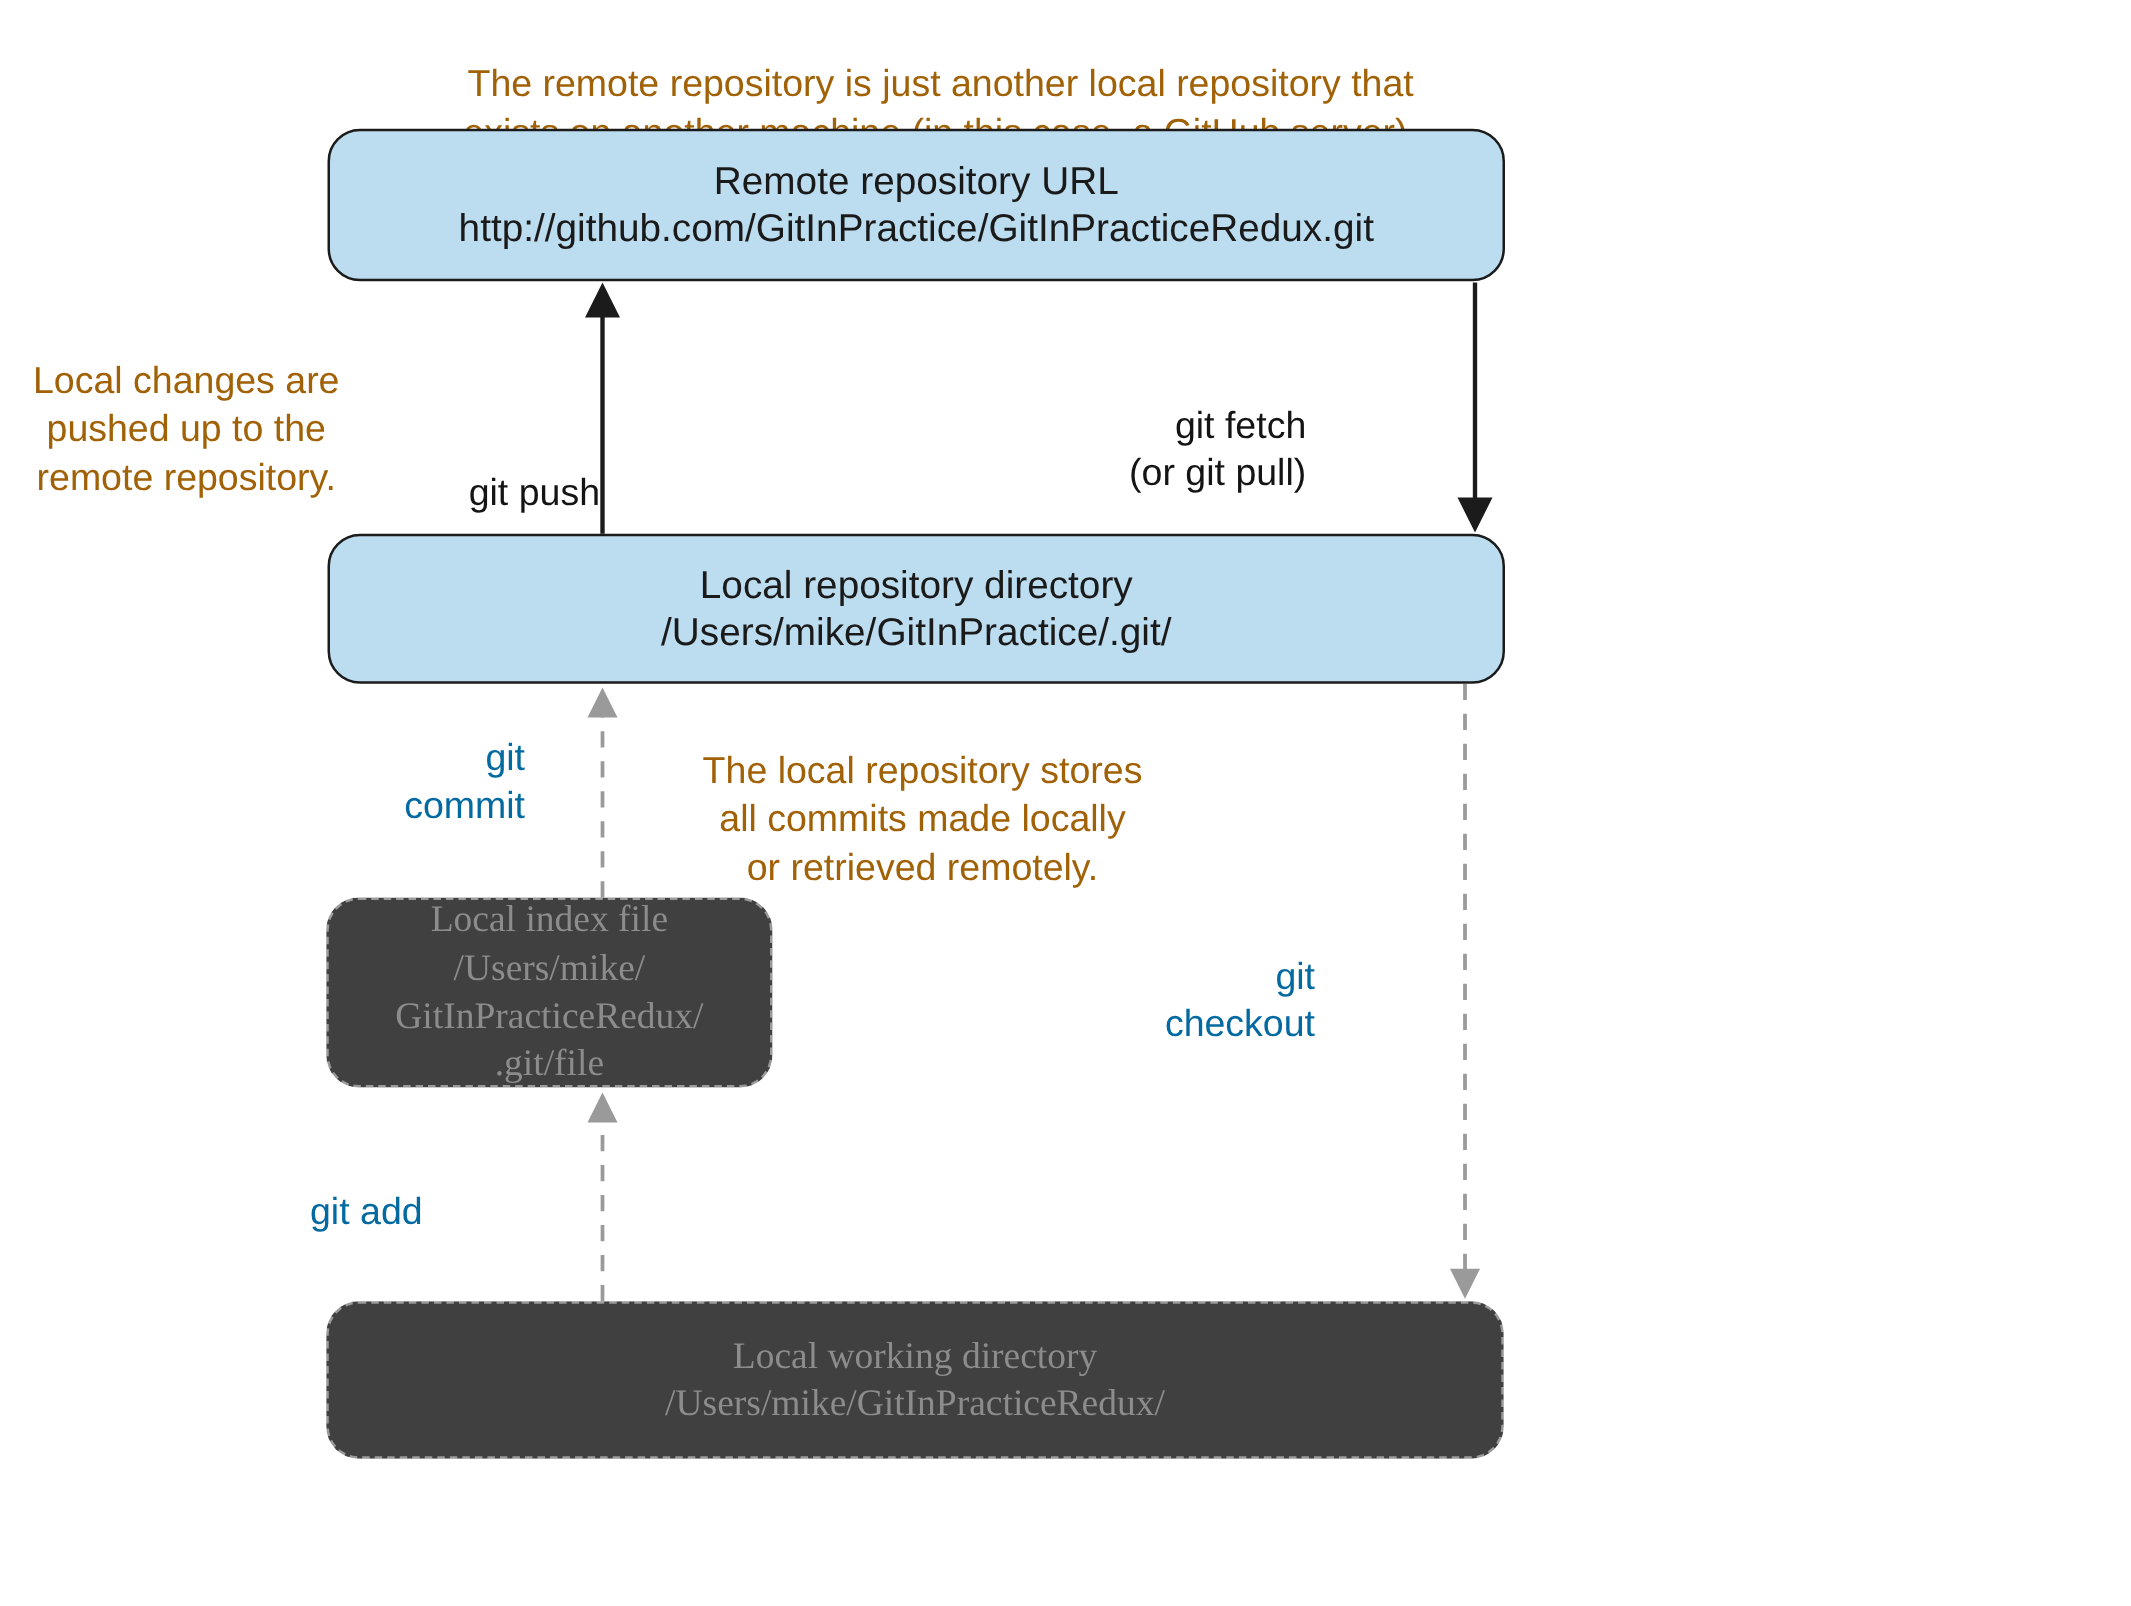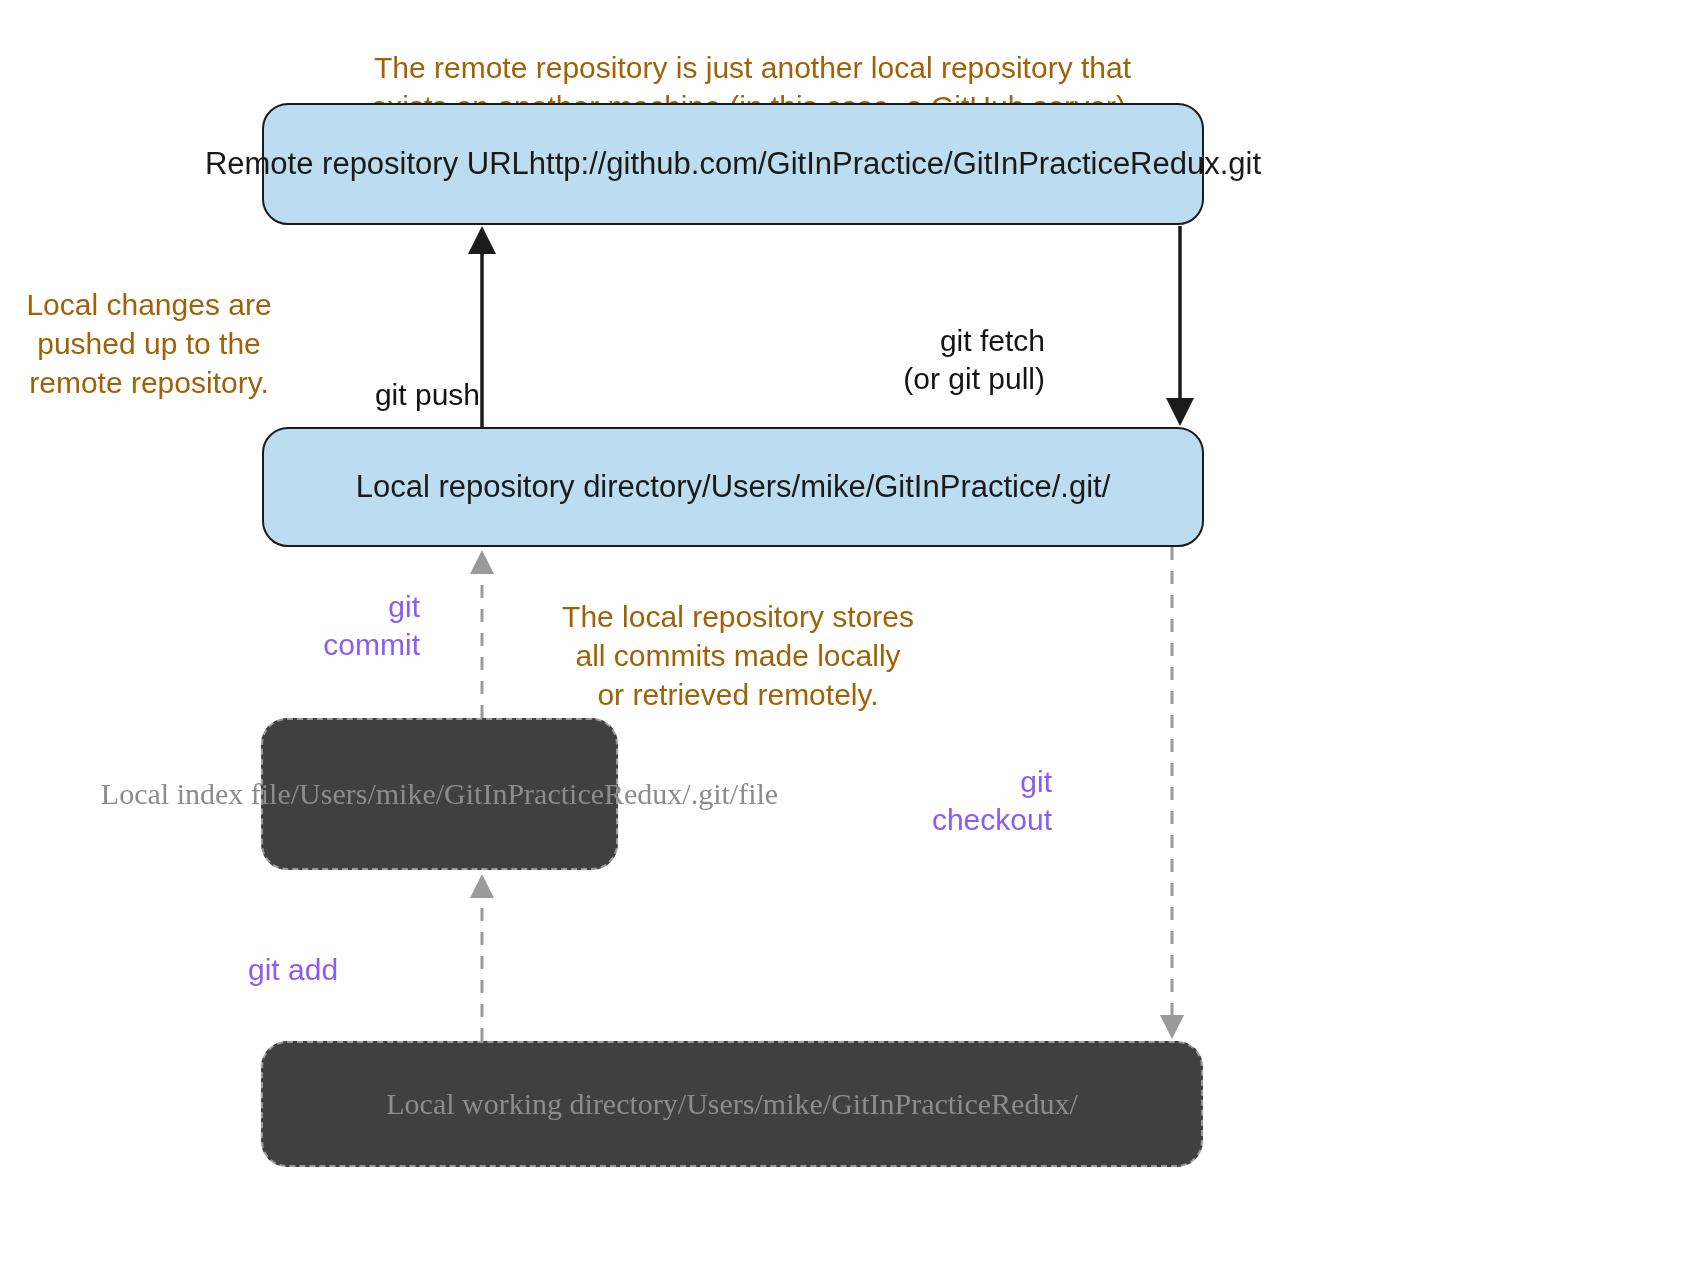--- a/index.html
+++ b/index.html
@@ -28,21 +28,21 @@
     width: 1705px;
     height: 1285px;
     pointer-events: none;
   }
 
   
   .box {
     position: absolute;
     box-sizing: border-box;
     display: flex;
-    flex-direction: row;
+    flex-direction: column;
     align-items: center;
     justify-content: center;
     text-align: center;
     border-radius: 26px;
   }
   .box .line {
     display: block;
     white-space: pre;
   }
 
@@ -87,21 +87,21 @@
 
   
   .elabel {
     position: absolute;
     font-size: 30px;
     line-height: 1.27;
     text-align: right;
     white-space: pre-line;
   }
   .elabel--dark  { color: #141414; }
-  .elabel--light { color: #8b5cf6; }
+  .elabel--light { color: #0369a1; }
 
   #label-push     { left: 240px; top: 340px;  width: 240px; text-align: right; margin-top: 36px; }
   #label-fetch    { left: 840px; top: 322px;  width: 205px; }
   #label-commit   { left: 250px; top: 588px;  width: 170px; text-align: right;}
   #label-add      { left: 248px; top: 923px;  width: 172px; text-align: left; margin-top: 28px;}
   #label-checkout { left: 880px; top: 763px;  width: 172px; }
 </style>
 </head>
 <body>
 

